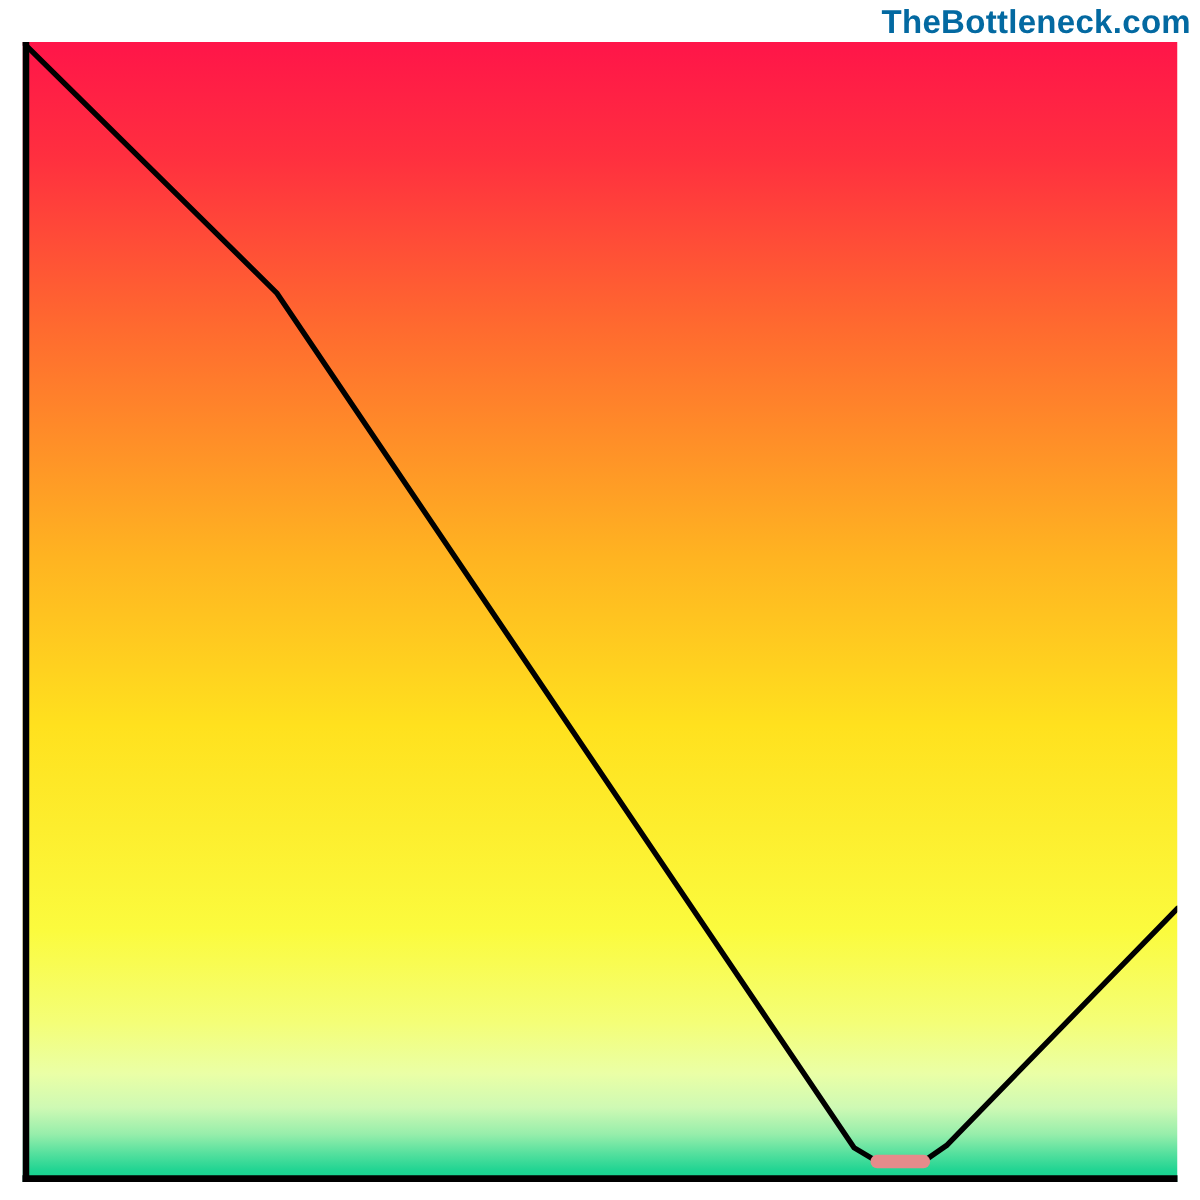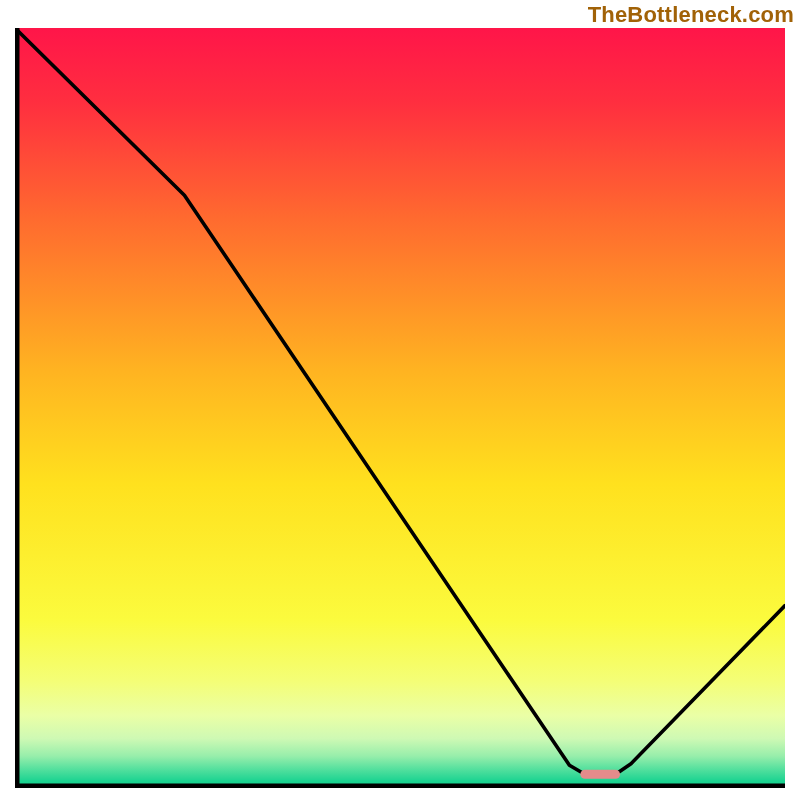--- a/index.html
+++ b/index.html
@@ -15,21 +15,21 @@
     position: relative;
     width: 800px;
     height: 800px;
   }
   .watermark {
     position: absolute;
     top: 2px;
     right: 6px;
     font-size: 22px;
     font-weight: 600;
-    color: #a16207;
+    color: #0369a1;
     letter-spacing: 0.2px;
     user-select: none;
   }
   .plot-wrap {
     position: absolute;
     left: 15px;
     top: 28px;
     width: 770px;
     height: 760px;
   }

